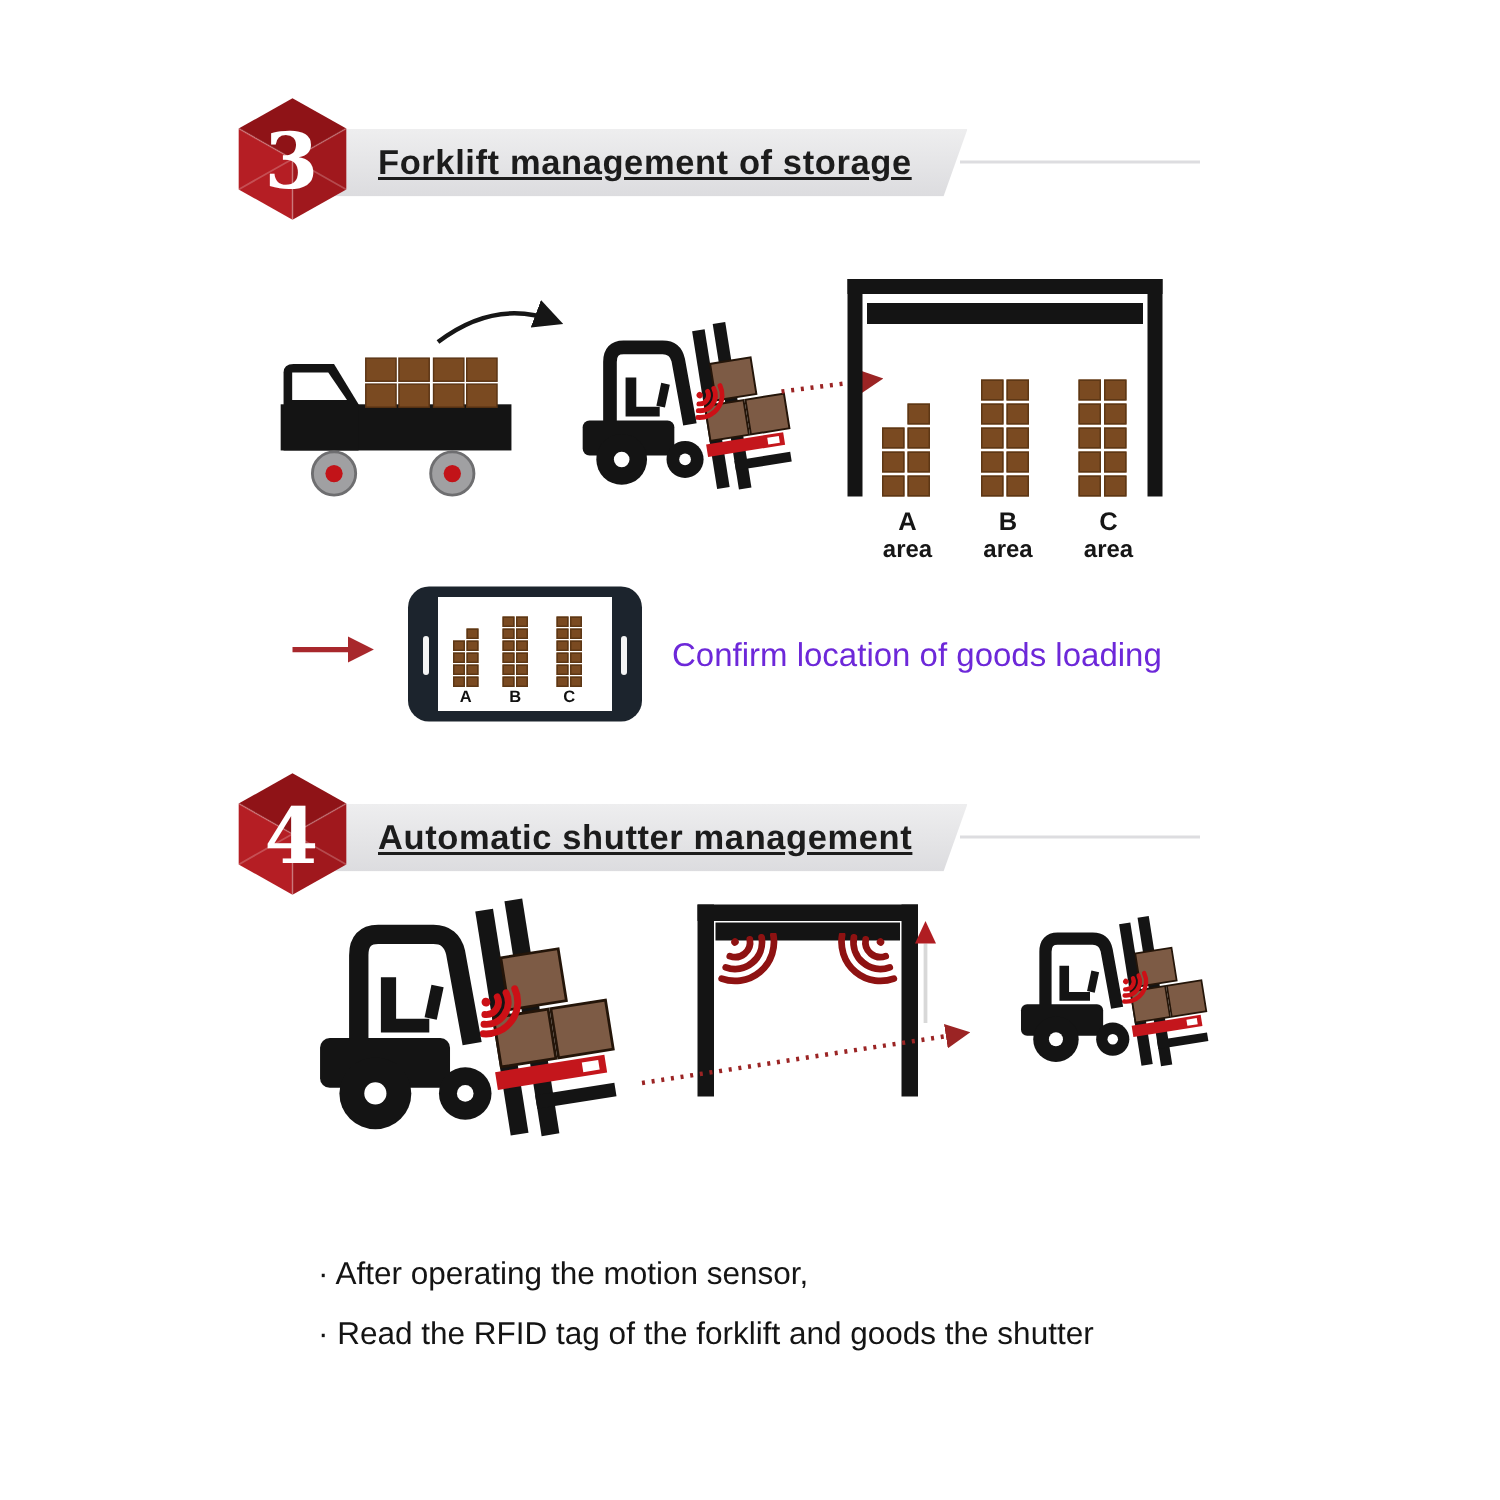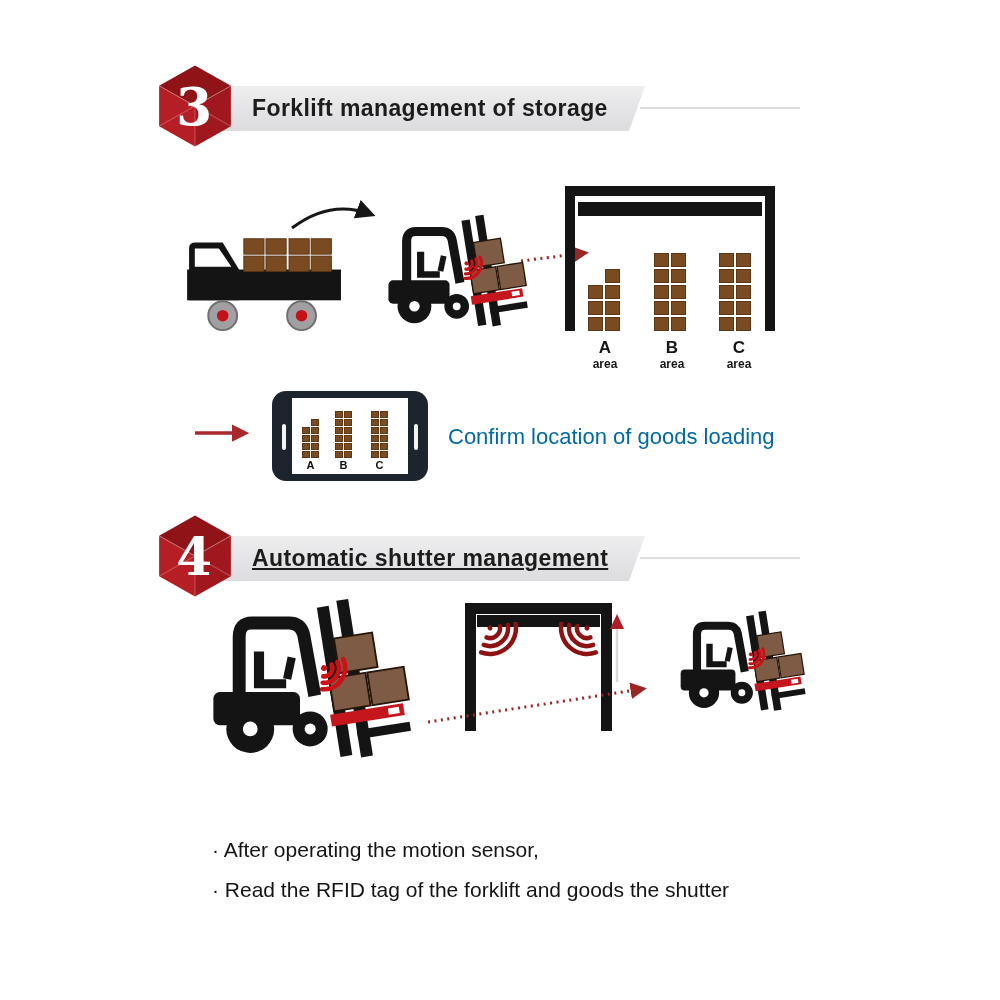--- a/index.html
+++ b/index.html
@@ -26,31 +26,31 @@
   .stack .col{display:flex;flex-direction:column;gap:2px;}
   .stack .cell{background:#7a4a21;border:1px solid #5d3715;box-sizing:border-box;}
   .stack-lg .cell{width:15px;height:14px;}
   .stack-sm{gap:1px;}
   .stack-sm .col{gap:1px;}
   .stack-sm .cell{width:8px;height:7px;border-width:1px;}
 
   .area-label{position:absolute;top:339px;width:62px;text-align:center;
               font-weight:bold;line-height:1.1;color:#161616;}
   .area-label .ltr{font-size:17px;display:block;}
-  .area-label .wrd{font-size:12px;display:block;}
+  .area-label .wrd{font-size:16px;display:block;}
 
   
   .phone{position:absolute;left:272px;top:391px;width:156px;height:90px;
          background:#1c242d;border-radius:14px;}
   .phone-screen{position:absolute;left:20px;top:7px;width:116px;height:76px;background:#fff;}
   .slit{position:absolute;width:4px;height:26px;border-radius:2px;background:#f4f4f4;top:33px;}
   .phone-area{position:absolute;bottom:3px;display:flex;flex-direction:column;align-items:center;gap:2px;}
   .phone-area .pl{font-size:11px;font-weight:bold;color:#111;line-height:1;}
 
-  .caption{position:absolute;left:448px;top:424px;font-size:22px;color:#0369a1;white-space:nowrap;}
+  .caption{position:absolute;left:448px;top:424px;font-size:22px;color:#6d28d9;white-space:nowrap;}
 
   
   .gate{position:absolute;left:465px;top:603px;width:147px;height:128px;box-sizing:border-box;
         border:11px solid #141414;border-bottom:none;}
   .gate-shutter{position:absolute;left:1px;right:1px;top:1px;height:12px;background:#141414;}
 
   .bullet{position:absolute;left:212px;font-size:21px;font-weight:500;color:#141414;white-space:nowrap;}
 </style>
 </head>
 <body>
@@ -107,21 +107,21 @@
         <polygon points="50,1 96,27 50,53 4,27" fill="#8f1317"></polygon>
         <polygon points="4,27 50,53 50,105 4,79" fill="#b51e24"></polygon>
         <polygon points="96,27 96,79 50,105 50,53" fill="#a0181d"></polygon>
         <g stroke="rgba(255,255,255,0.22)" stroke-width="1.5" fill="none">
           <path d="M4,27 L50,53 L96,27 M50,53 L50,105 M4,79 L50,53 L96,79"></path>
         </g>
       </g>
     </defs>
   </svg>
 
-  <div class="banner" style="left:198px;top:86px;width:447px;">
+  <div class="banner" style="left:198px;top:86px;width:447px;text-decoration:underline;">
     <span>Forklift management of storage</span>
   </div>
   <div class="banner-line" style="left:640px;top:107px;width:160px;"></div>
   <svg class="abs" style="left:156px;top:64px;" width="78" height="84" viewBox="0 0 100 106">
     <use href="#cube"></use>
     <text x="49" y="78" text-anchor="middle" font-family="DejaVu Serif, serif" font-weight="bold" font-size="66" fill="#ffffff">3</text>
   </svg>
 
   <svg class="abs" style="left:184px;top:233px;" width="162" height="100" viewBox="0 0 168 104">
     <rect x="3" y="38" width="160" height="32" fill="#141414"></rect>

